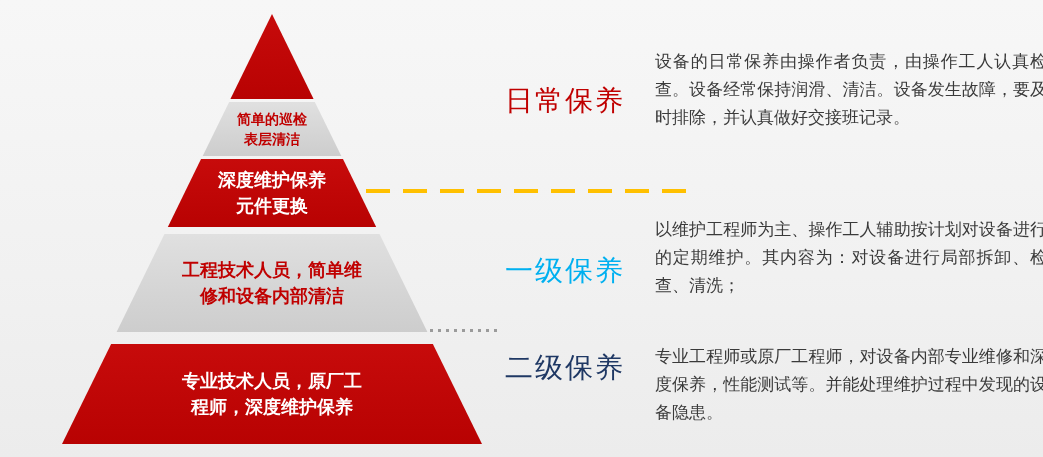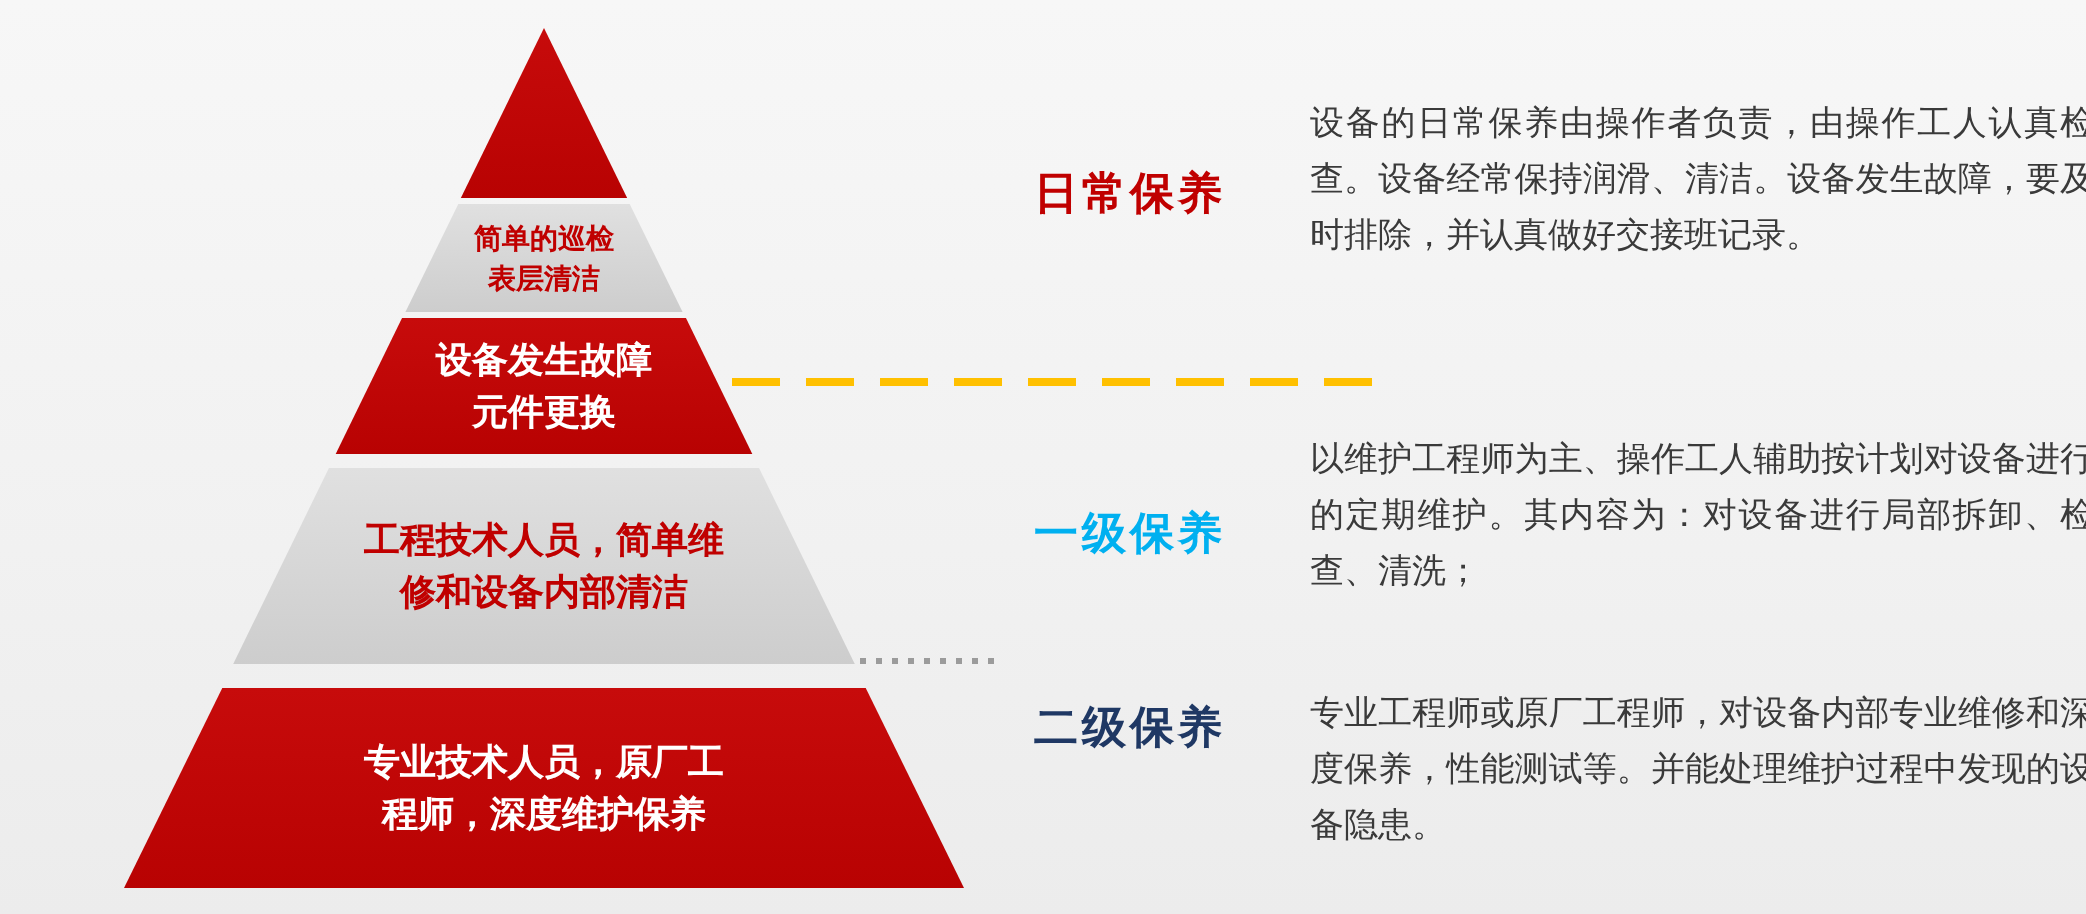--- a/index.html
+++ b/index.html
@@ -54,23 +54,23 @@
   .dot-gray {
     position: absolute;
     left: 430px; top: 329px;
     width: 68px; height: 3px;
     background: repeating-linear-gradient(90deg, #9b9b9b 0 3px, transparent 3px 8px);
   }
 
   
   .level-title {
     position: absolute;
-    left: 517px;
-    font-size: 22px;
-    font-weight: bold;
+    left: 505px;
+    font-size: 28px;
+    font-weight: normal;
     letter-spacing: 2px;
     white-space: nowrap;
   }
   .title-daily  { top: 82px;  color: #c00000; }
   .title-first  { top: 252px; color: #00b0f0; }
   .title-second { top: 349px; color: #1f3864; }
 
   
   .level-desc {
     position: absolute;
@@ -92,21 +92,21 @@
 
   <div class="pyramid">
     <div class="layer layer1 layer-red"></div>
 
     <div class="layer layer2 layer-gray">
       <span class="layer-label">简单的巡检
 表层清洁</span>
     </div>
 
     <div class="layer layer3 layer-red">
-      <span class="layer-label">设备发生故障
+      <span class="layer-label">深度维护保养
 元件更换</span>
     </div>
 
     <div class="layer layer5 layer-red">
       <span class="layer-label">专业技术人员，原厂工
 程师，深度维护保养</span>
     </div>
 
     <div class="layer layer4 layer-gray">
       <span class="layer-label">工程技术人员，简单维

